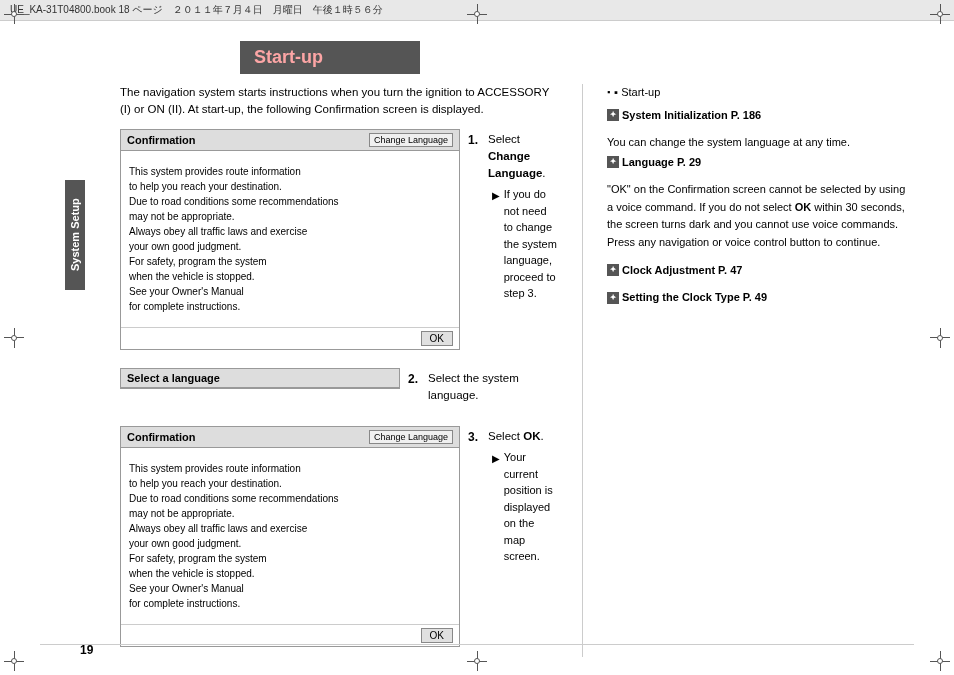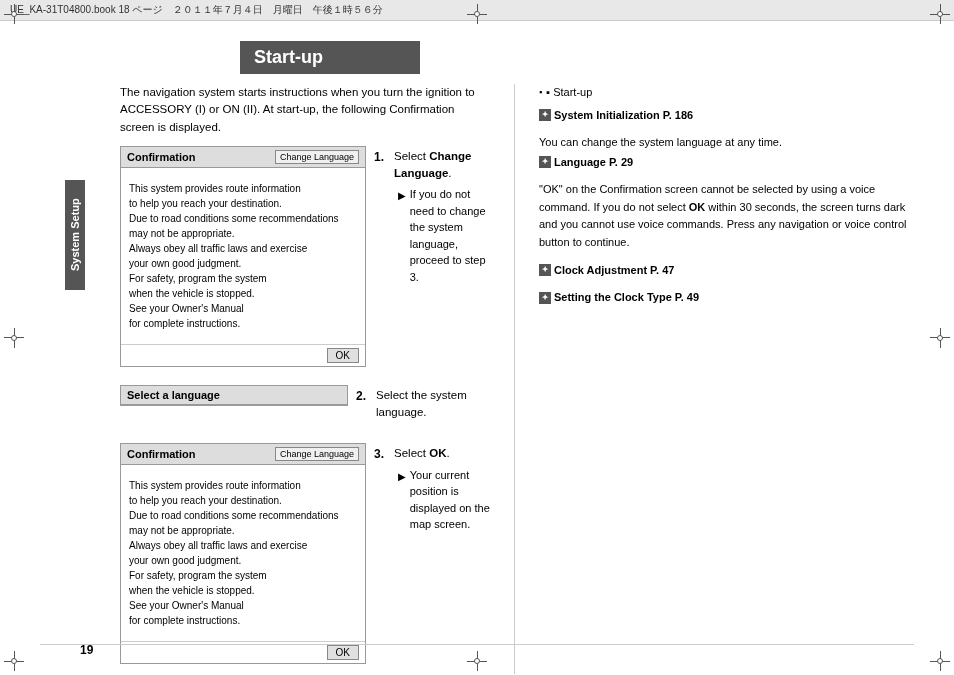--- a/index.html
+++ b/index.html
@@ -22,21 +22,21 @@
       font-size: 10px;
       color: #333;
       display: flex;
       align-items: center;
       gap: 4px;
     }
 
     
     .page-header {
       background: #555;
-      color: #ffffff;
+      color: #fca5a5;
       font-size: 18px;
       font-weight: bold;
       padding: 6px 14px;
       margin: 10px 40px 0 120px;
       display: inline-block;
       min-width: 180px;
     }
 
     
     .main-layout {
@@ -95,21 +95,21 @@
     .arrow-marker {
       font-size: 10px;
       padding-top: 2px;
     }
 
     
     .confirmation-box {
       border: 1px solid #999;
       background: #fff;
       margin-bottom: 10px;
-      width: 246px;
+      width: 340px;
     }
 
     .confirmation-header {
       background: #ddd;
       display: flex;
       justify-content: space-between;
       align-items: center;
       padding: 3px 6px;
       border-bottom: 1px solid #999;
     }
@@ -147,21 +147,21 @@
       font-size: 10px;
       padding: 1px 8px;
       cursor: pointer;
     }
 
     
     .lang-select-box {
       border: 1px solid #999;
       background: #fff;
       margin-bottom: 10px;
-      width: 228px;
+      width: 280px;
     }
 
     .lang-select-header {
       background: #ddd;
       padding: 3px 6px;
       border-bottom: 1px solid #999;
       font-size: 11px;
       font-weight: bold;
     }
 

